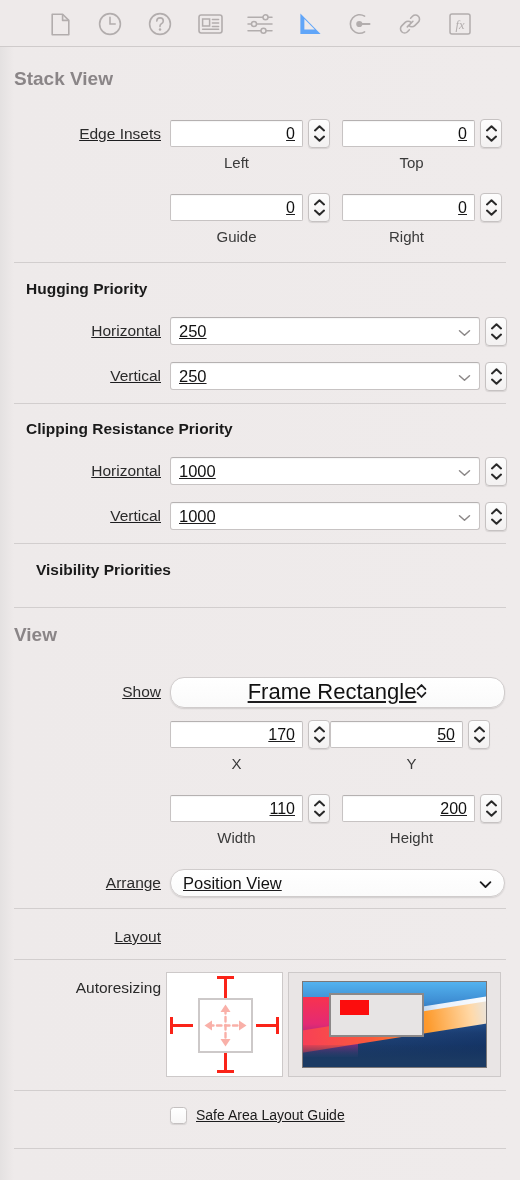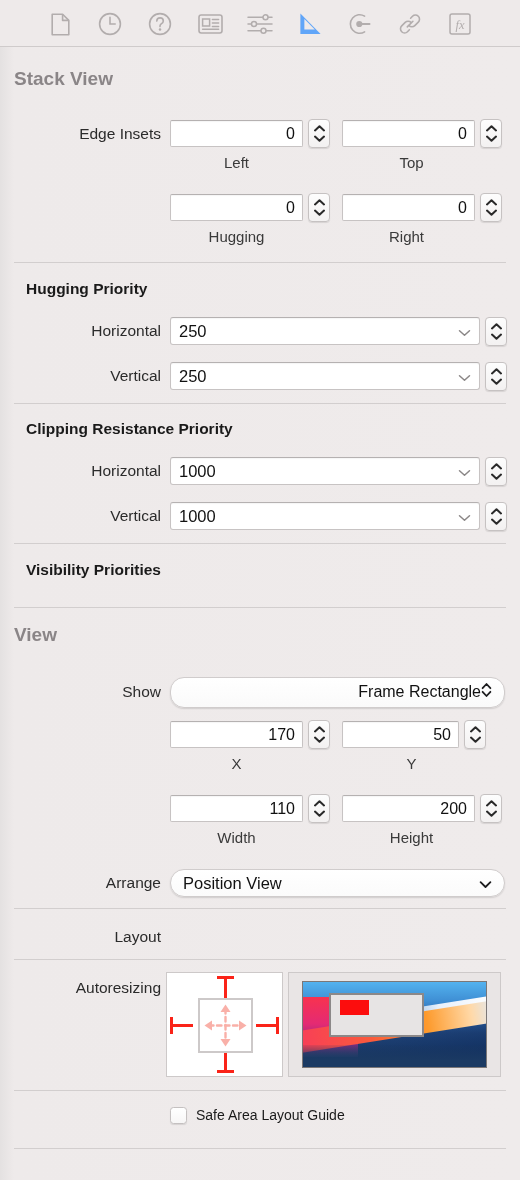--- a/index.html
+++ b/index.html
@@ -59,20 +59,21 @@
     background: #d2cece;
     margin-left: 14px;
     margin-right: 14px;
   }
 
   
   .row {
     display: flex;
     align-items: center;
     position: relative;
+    text-decoration: underline;
   }
 
   .lbl {
     font-size: 15.5px;
     color: #2b2b2b;
     text-align: right;
     padding-right: 9px;
   }
 
   
@@ -130,24 +131,24 @@
 
   
   .popup {
     height: 31px;
     background: linear-gradient(#ffffff, #fafafa);
     border: 1px solid #d0cccc;
     border-radius: 14px;
     display: flex;
     align-items: center;
     padding: 0 12px;
-    font-size: 16px;
+    font-size: 22px;
     color: #111;
     box-shadow: 0 1px 1.5px rgba(0,0,0,0.13);
-    justify-content: flex-end;
+    justify-content: center;
   }
   
   .popdown {
     height: 28px;
     background: linear-gradient(#ffffff, #fbfbfb);
     border: 1px solid #d0cccc;
     border-radius: 14px;
     display: flex;
     align-items: center;
     padding: 0 12px;
@@ -351,21 +352,21 @@
     <div class="numfield" style="width:133px; margin-left:12px;">0</div>
     <div class="stepper">
       <svg width="11" height="7" viewBox="0 0 11 7">
           <path d="M1 5.4 L5.5 1.2 L10 5.4" fill="none" stroke="#2a2a2a" stroke-width="2" stroke-linecap="round" stroke-linejoin="round"></path>
         </svg>
       <svg width="11" height="7" viewBox="0 0 11 7">
           <path d="M1 1.6 L5.5 5.8 L10 1.6" fill="none" stroke="#2a2a2a" stroke-width="2" stroke-linecap="round" stroke-linejoin="round"></path>
         </svg>
     </div>
   </div>
-  <div class="sublabel" style="left:170px; top:228px; width:133px;">Hugging</div>
+  <div class="sublabel" style="left:170px; top:228px; width:133px;">Guide</div>
   <div class="sublabel" style="left:340px; top:228px; width:133px;">Right</div>
 
   <div class="divider" style="position:absolute; top:262px; width:492px;"></div>
 
   <div class="group-head" style="position:absolute; left:0; top:280px;">Hugging Priority</div>
 
   <div class="row" style="position:absolute; left:0; top:317px; width:520px; height:28px;">
     <div class="lbl" style="width:170px;">Horizontal</div>
     <div class="combo" style="width:310px;">
       <span>250</span>
@@ -444,21 +445,21 @@
           <path d="M1 5.4 L5.5 1.2 L10 5.4" fill="none" stroke="#2a2a2a" stroke-width="2" stroke-linecap="round" stroke-linejoin="round"></path>
         </svg>
       <svg width="11" height="7" viewBox="0 0 11 7">
           <path d="M1 1.6 L5.5 5.8 L10 1.6" fill="none" stroke="#2a2a2a" stroke-width="2" stroke-linecap="round" stroke-linejoin="round"></path>
         </svg>
     </div>
   </div>
 
   <div class="divider" style="position:absolute; top:543px; width:492px;"></div>
 
-  <div class="group-head" style="position:absolute; left:0; top:561px;">Visibility Priorities</div>
+  <div class="group-head" style="position:absolute; left:10px; top:561px;">Visibility Priorities</div>
 
   <div class="divider" style="position:absolute; top:607px; width:492px;"></div>
 
   <div class="sect-title" style="position:absolute; left:0; top:624px;">View</div>
 
   <div class="row" style="position:absolute; left:0; top:678px; width:520px; height:28px;">
     <div class="lbl" style="width:170px;">Show</div>
     <div class="popup" style="width:335px;">
       <span>Frame Rectangle</span>
       <span>
@@ -473,21 +474,21 @@
   <div class="row" style="position:absolute; left:170px; top:721px; height:27px;">
     <div class="numfield" style="width:133px;">170</div>
     <div class="stepper">
       <svg width="11" height="7" viewBox="0 0 11 7">
           <path d="M1 5.4 L5.5 1.2 L10 5.4" fill="none" stroke="#2a2a2a" stroke-width="2" stroke-linecap="round" stroke-linejoin="round"></path>
         </svg>
       <svg width="11" height="7" viewBox="0 0 11 7">
           <path d="M1 1.6 L5.5 5.8 L10 1.6" fill="none" stroke="#2a2a2a" stroke-width="2" stroke-linecap="round" stroke-linejoin="round"></path>
         </svg>
     </div>
-    <div class="numfield" style="width:117px; margin-left:12px;">50</div>
+    <div class="numfield" style="width:133px; ">50</div>
     <div class="stepper">
       <svg width="11" height="7" viewBox="0 0 11 7">
           <path d="M1 5.4 L5.5 1.2 L10 5.4" fill="none" stroke="#2a2a2a" stroke-width="2" stroke-linecap="round" stroke-linejoin="round"></path>
         </svg>
       <svg width="11" height="7" viewBox="0 0 11 7">
           <path d="M1 1.6 L5.5 5.8 L10 1.6" fill="none" stroke="#2a2a2a" stroke-width="2" stroke-linecap="round" stroke-linejoin="round"></path>
         </svg>
     </div>
   </div>
   <div class="sublabel" style="left:170px; top:755px; width:133px;">X</div>

